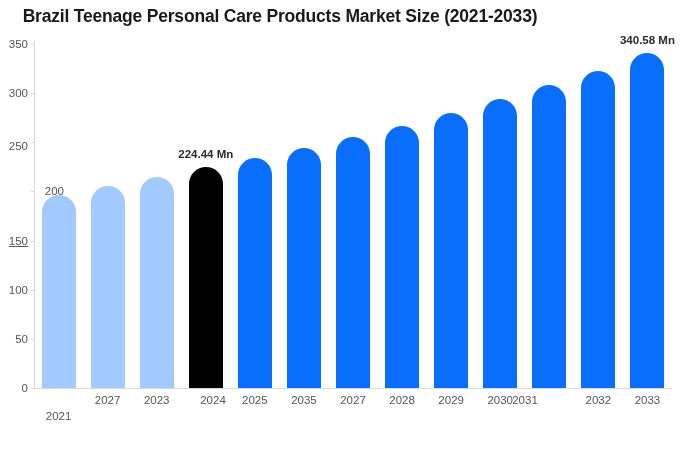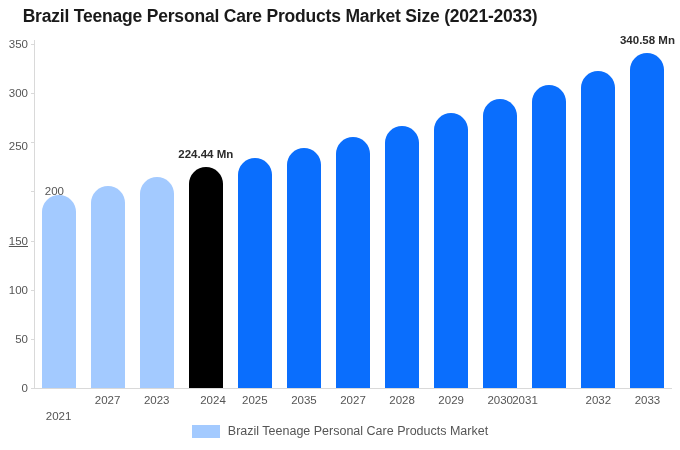--- a/index.html
+++ b/index.html
@@ -179,18 +179,14 @@
       <div class="x-label" style="left: 475.231px; width: 50px;">2030</div>
       <div class="x-label" style="left: 500px; width: 50px;">2031</div>
       <div class="x-label" style="left: 573.385px; width: 50px;">2032</div>
       <div class="x-label" style="left: 622.462px; width: 50px;">2033</div>
     </div>
   <div id="vlabels">
       <div class="value-label" style="top: 148.408px; left: 173.769px; width: 64px; text-align: center;">224.44 Mn</div>
       <div class="value-label" style="top: 34.2585px; left: 615.462px; width: 64px; text-align: center;">340.58 Mn</div>
     </div>
 
-  <div class="legend">
-    <span class="legend-swatch"></span>
-    <span class="legend-label">Brazil Teenage Personal Care Products Market</span>
-  </div>
 
 </div>
 
 </body></html>

